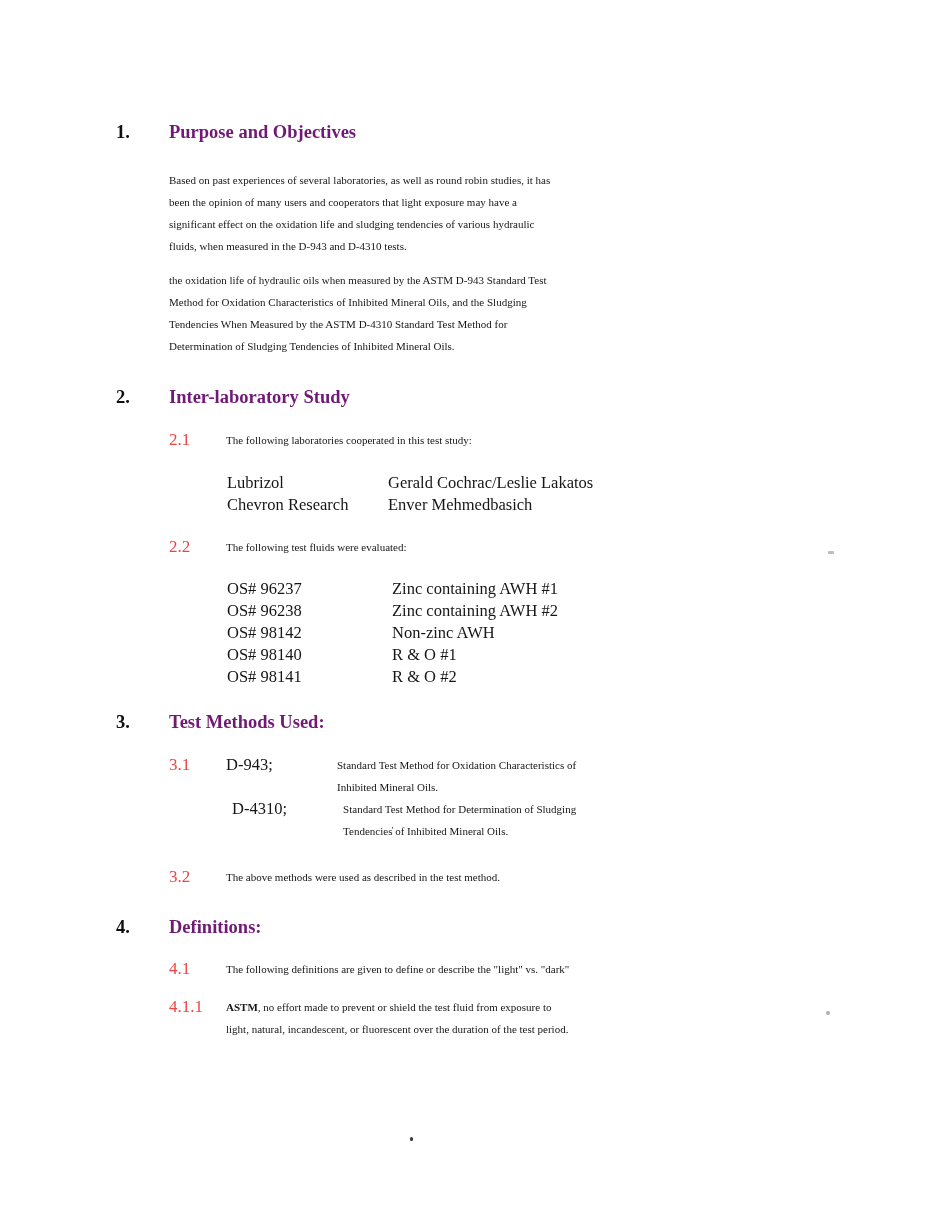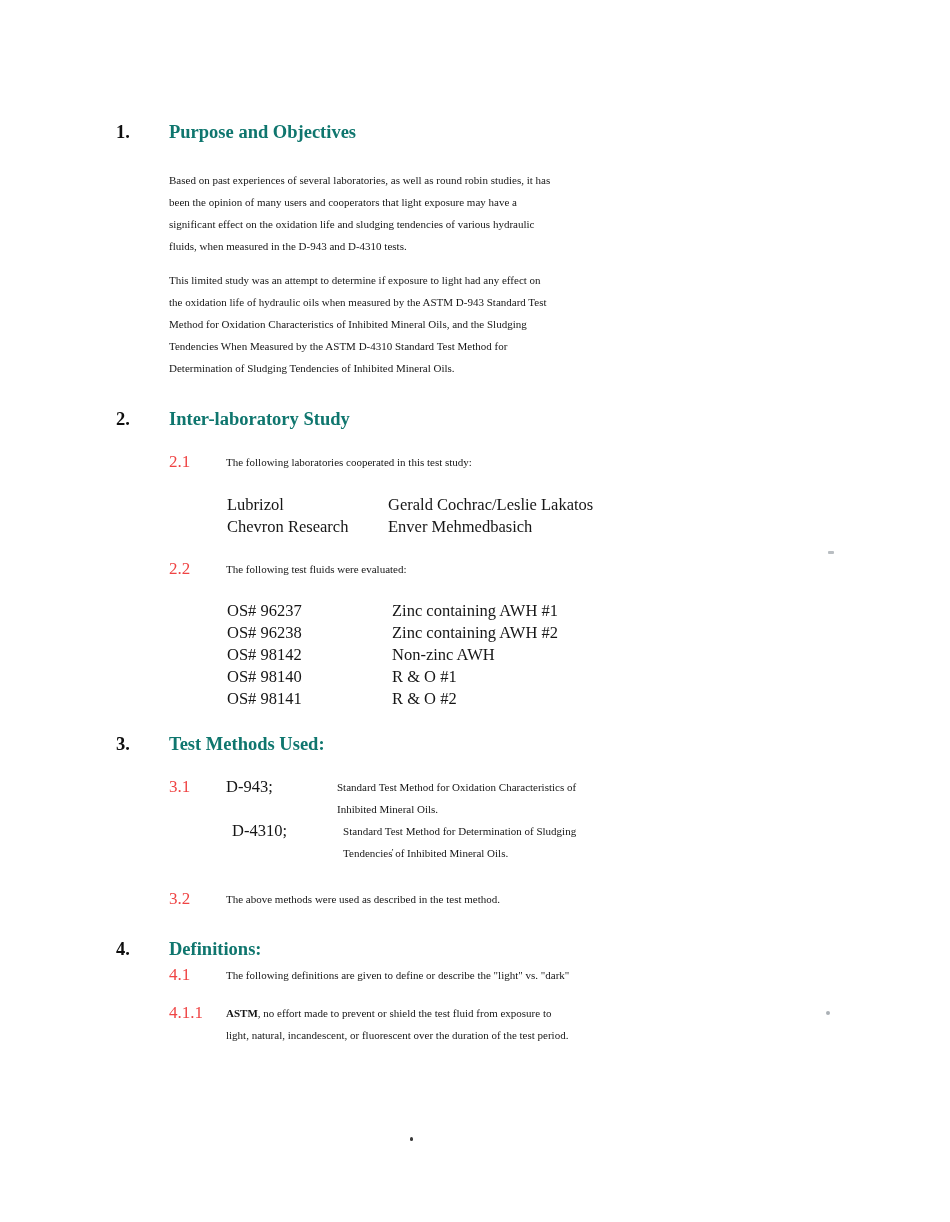--- a/index.html
+++ b/index.html
@@ -20,21 +20,21 @@
     width: 53px;
     flex: 0 0 53px;
     font-size: 18.5px;
     font-weight: bold;
     color: #0f0f0f;
   }
   .sec-title {
     margin: 0;
     font-size: 18.5px;
     font-weight: bold;
-    color: #0f766e;
+    color: #701a75;
     white-space: nowrap;
   }
   .sec-body { margin-left: 53px; }
   .para .line,
   .item-body .line,
   .m-desc .line {
     font-size: 11px;
     line-height: 22px;
     white-space: nowrap;
   }
@@ -72,21 +72,20 @@
       <h2 class="sec-title">Purpose and Objectives</h2>
     </div>
     <div class="sec-body">
       <div class="para" style="margin-top:24px">
         <div class="line">Based on past experiences of several laboratories, as well as round robin studies, it has</div>
         <div class="line">been the opinion of many users and cooperators that light exposure may have a</div>
         <div class="line">significant effect on the oxidation life and sludging tendencies of various hydraulic</div>
         <div class="line">fluids, when measured in the D-943 and D-4310 tests.</div>
       </div>
       <div class="para" style="margin-top:12px">
-        <div class="line">This limited study was an attempt to determine if exposure to light had any effect on</div>
         <div class="line">the oxidation life of hydraulic oils when measured by the ASTM D-943 Standard Test</div>
         <div class="line">Method for Oxidation Characteristics of Inhibited Mineral Oils, and the Sludging</div>
         <div class="line">Tendencies When Measured by the ASTM D-4310 Standard Test Method for</div>
         <div class="line">Determination of Sludging Tendencies of Inhibited Mineral Oils.</div>
       </div>
     </div>
   </section>
 
   <section>
     <div class="sec-head" style="margin-top:27px">
@@ -174,21 +173,21 @@
       </div>
     </div>
   </section>
 
   <section>
     <div class="sec-head" style="margin-top:26px">
       <span class="sec-num">4.</span>
       <h2 class="sec-title">Definitions:</h2>
     </div>
     <div class="sec-body">
-      <div class="item" style="margin-top:2px">
+      <div class="item" style="margin-top:18px">
         <span class="item-num">4.1</span>
         <div class="item-body">
           <div class="line">The following definitions are given to define or describe the "light" vs. "dark"</div>
         </div>
       </div>
       <div class="item" style="margin-top:16px">
         <span class="item-num">4.1.1</span>
         <div class="item-body">
           <div class="line"><span class="term">ASTM</span><span>, no effort made to prevent or shield the test fluid from exposure to</span></div>
           <div class="line">light, natural, incandescent, or fluorescent over the duration of the test period.</div>

